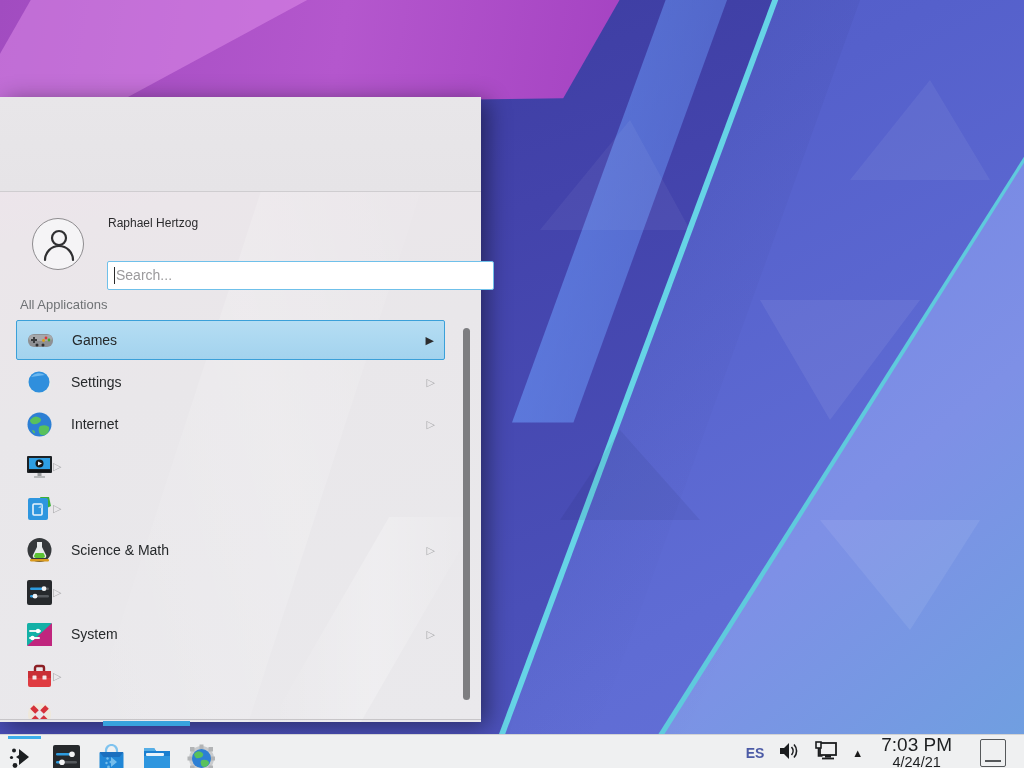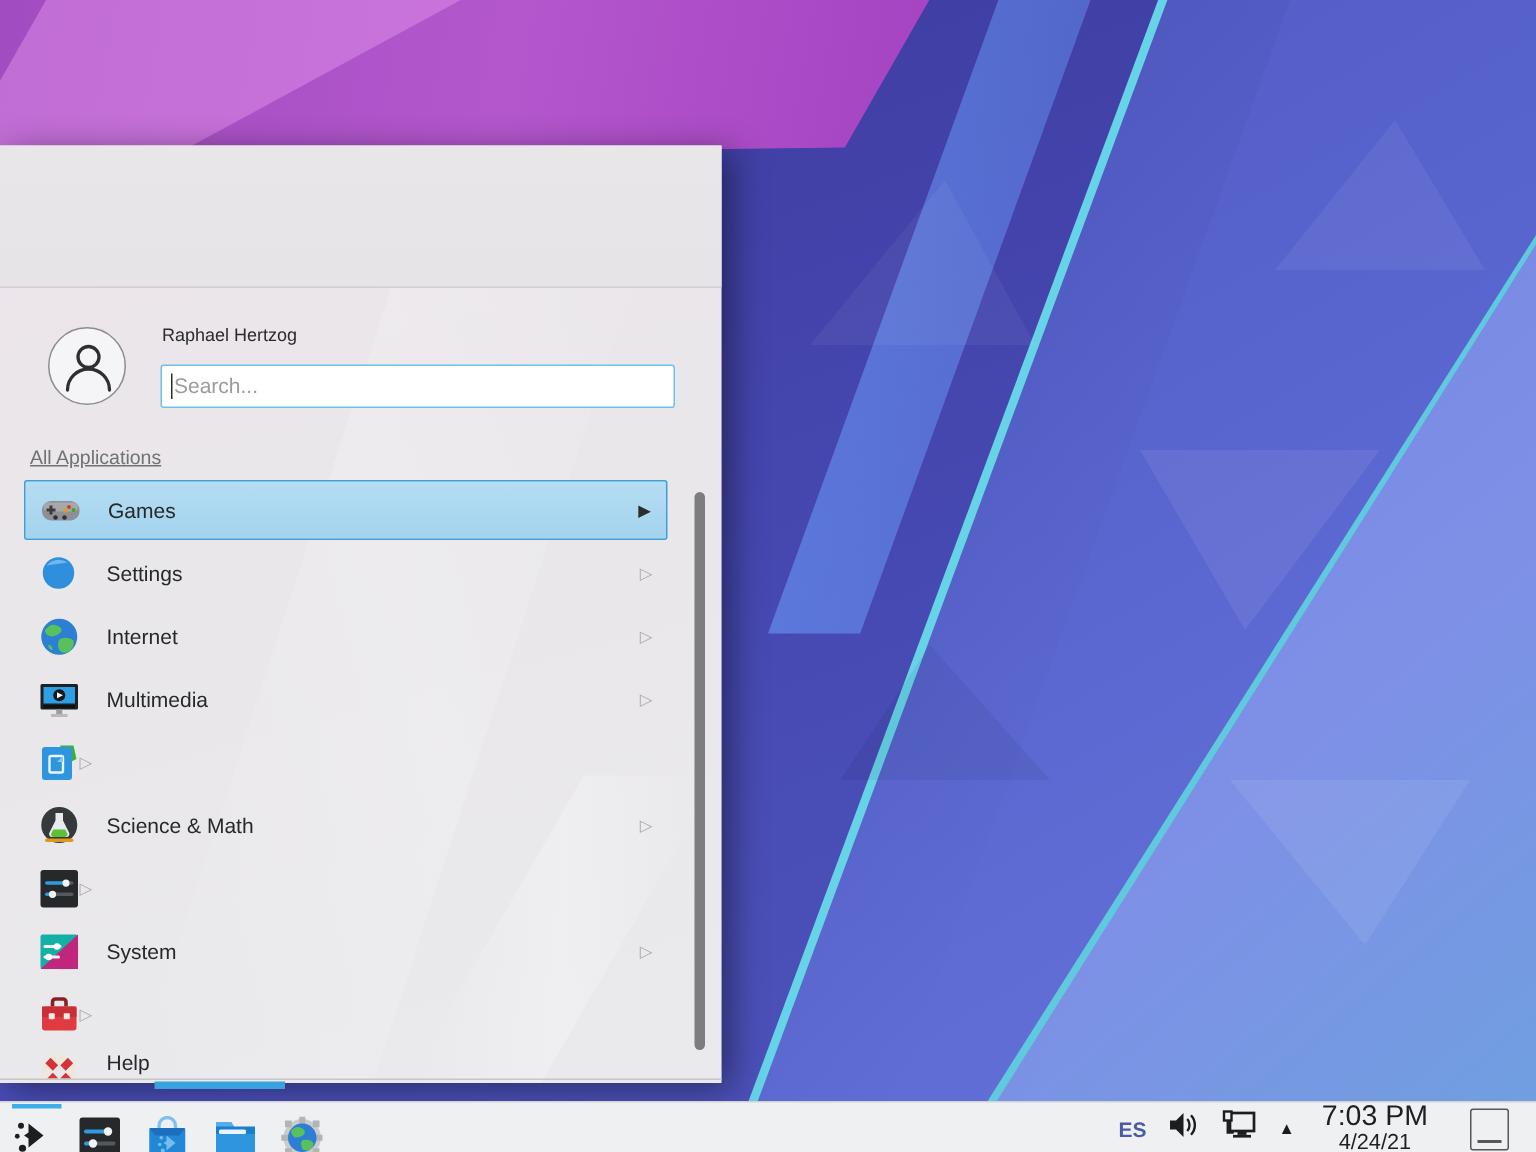--- a/index.html
+++ b/index.html
@@ -35,26 +35,26 @@
      box-shadow:6px 4px 22px rgba(0,0,0,.45); }
   .launcher .streak { position:absolute; pointer-events:none;
      background:linear-gradient(60deg,rgba(255,255,255,0) 0%,rgba(255,255,255,.5) 50%,rgba(255,255,255,0) 100%); }
 
   .kb-header { position:absolute; left:0; top:0; width:100%; height:95px;
      background:linear-gradient(180deg,#e8e6e9,#e6e4e7); border-bottom:1px solid #cfcdd0; }
   .avatar { position:absolute; left:32px; top:121px; width:52px; height:52px; border-radius:50%;
      border:1px solid #8e8c8f; background:#f5f4f6; }
   .avatar svg { position:absolute; left:9px; top:8px; }
   .user-name { position:absolute; left:108px; top:119px; font-size:12px; color:#2b2b2d; }
-  .search-box { position:absolute; left:107px; top:146px; width:343px; height:29px;
+  .search-box { position:absolute; left:107px; top:164px; width:387px; height:29px;
      background:#ffffff; border:1px solid #6fc0ea; border-radius:2px; }
   .search-caret { position:absolute; left:6px; top:5px; width:1px; height:17px; background:#2a2a2a; }
   .search-ph { position:absolute; left:8px; top:5px; font-size:14px; color:#9b9a9c; }
 
-  .section-label { position:absolute; left:20px; top:200px; font-size:13px; color:#6f7275;text-decoration:underline; }
+  .section-label { position:absolute; left:20px; top:200px; font-size:13px; color:#6f7275; }
 
   .menu-list { position:absolute; left:0; top:221px; width:458px; }
   .menu-row { position:absolute; left:16px; width:429px; height:40px; display:flex; align-items:center; }
   .menu-row .mi { width:28px; height:28px; margin-left:9px; flex:0 0 28px; display:flex; align-items:center; justify-content:center; }
   .menu-row .lbl { margin-left:18px; font-size:14px; color:#26292b; flex:1; }
   .menu-row .arrow { margin-right:10px; font-size:11px; color:#a9a9ab; }
   .menu-row.selected { background:linear-gradient(180deg,#b5ddf3,#a3d3ee);
      border:1px solid #3ba0d9; border-radius:2px; }
   .menu-row.selected .arrow { color:#2c2c2e; }
   .menu-row.clipped { height:21px; overflow:hidden; align-items:flex-start; }
@@ -177,21 +177,20 @@
         <svg width="27" height="27" viewBox="0 0 27 27">
             <rect x="1" y="3" width="25" height="17" rx="1" fill="#1d2124"></rect>
             <rect x="3" y="5" width="21" height="11" fill="#2e9fe4"></rect>
             <circle cx="13.5" cy="10.5" r="4" fill="#16181a"></circle>
             <path d="M12 8.5 l4 2 l-4 2z" fill="#ffffff"></path>
             <rect x="3" y="17" width="21" height="2" fill="#0f1113"></rect>
             <rect x="11.5" y="20" width="4" height="3" fill="#9a9c9e"></rect>
             <rect x="8" y="23" width="11" height="2" fill="#b8babc"></rect>
           </svg>
       </span>
-      <span class="lbl">Multimedia</span>
       <span class="arrow">▷</span>
     </div>
 
     <div class="menu-row" style="top:170px">
       <span class="mi">
         <svg width="27" height="27" viewBox="0 0 27 27">
             <path d="M14 2 l9 0 l2 9 l-6 3z" fill="#3db039"></path>
             <rect x="2" y="3" width="20" height="22" rx="2" fill="#2e96df"></rect>
             <rect x="7" y="9" width="9" height="11" rx="1" fill="none" stroke="#eaf4fb" stroke-width="1.6"></rect>
             <path d="M16 9 v4 h-4z" fill="#8fc8ef"></path>
@@ -257,21 +256,20 @@
     </div>
 
     <div class="menu-row clipped" style="top:380px">
       <span class="mi">
         <svg width="27" height="27" viewBox="0 0 27 27">
             <circle cx="13.5" cy="13.5" r="11.5" fill="#efe8da"></circle>
             <circle cx="13.5" cy="13.5" r="6" fill="#e9e7ea"></circle>
             <path d="M6 6 l5 5 M21 6 l-5 5 M6 21 l5 -5 M21 21 l-5 -5" stroke="#d5323a" stroke-width="5"></path>
           </svg>
       </span>
-      <span class="lbl">Help</span>
     </div>
   </div>
 
   <div class="scrollbar"></div>
 
   <div class="footer-divider"></div>
   <div class="tab-indicator"></div>
 
   <div class="kb-footer">
     <div class="ftab">

